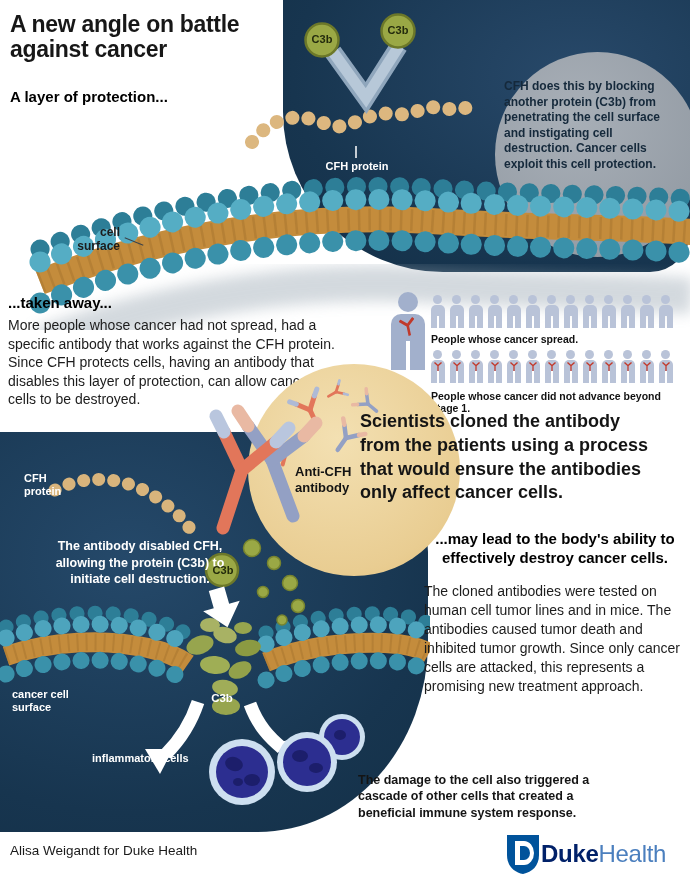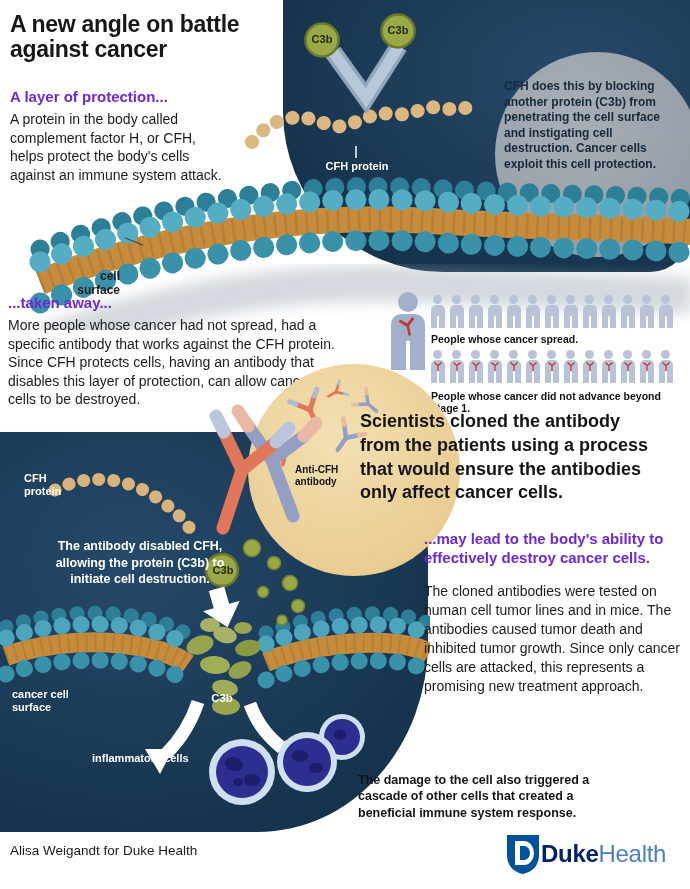--- a/index.html
+++ b/index.html
@@ -10,30 +10,30 @@
   
   .navy-top{left:283px;top:0;width:407px;height:272px;
     background:radial-gradient(120% 120% at 72% 28%, #28496a 0%, #17354f 58%, #112c42 100%);
     border-radius:0 0 40px 160px;}
   .bubble{left:495px;top:52px;width:205px;height:205px;border-radius:50%;
     background:radial-gradient(circle at 38% 32%, #a8afb7, #939ba4 80%);}
   .bubble-text{padding:27px 30px 0 9px;font-size:12px;font-weight:700;line-height:1.3;color:#15293b;}
 
   .page-title{left:10px;top:12px;width:300px;font-size:23px;font-weight:700;line-height:1.1;
     letter-spacing:-0.3px;color:#171717;}
-  .h1{font-size:15px;font-weight:700;color:#6d28d9;}
+  .h1{font-size:15px;font-weight:700;color:#000000;}
   .h-protection{left:10px;top:88px;width:260px;}
   .p{font-size:14px;line-height:1.33;color:#1c1c1c;}
   .p-protection{left:10px;top:110px;width:212px;}
 
   .lbl{font-size:11px;font-weight:700;}
   .lbl-c3b1{left:304px;top:33px;width:36px;text-align:center;color:#232a0d;}
   .lbl-c3b2{left:380px;top:24px;width:36px;text-align:center;color:#232a0d;}
   .lbl-cfh-top{left:315px;top:160px;width:84px;text-align:center;color:#fff;}
-  .lbl-cellsurface{left:62px;top:226px;width:58px;text-align:right;font-size:12px;font-weight:700;line-height:1.15;color:#1c1c1c;margin-top:44px;}
+  .lbl-cellsurface{left:62px;top:226px;width:58px;text-align:right;font-size:12px;font-weight:700;line-height:1.15;color:#1c1c1c;}
   .tick-cell{left:124px;top:241px;width:20px;border-top:1.5px solid #3c4248;transform:rotate(22deg);}
 
   
   .h-taken{left:8px;top:294px;width:300px;}
   .p-taken{left:8px;top:316px;width:335px;}
 
   
   .person{position:relative;display:inline-block;width:17px;height:33px;--pc:#b9c3d8;}
   .person::before{content:"";position:absolute;left:4px;top:0;width:9px;height:9px;border-radius:50%;background:var(--pc);}
   .person::after{content:"";position:absolute;left:1.5px;top:10px;width:14px;height:23px;border-radius:5px 5px 0 0;
@@ -53,36 +53,36 @@
   .person-big .torso{position:absolute;left:3px;top:22px;width:34px;height:56px;border-radius:10px 10px 0 0;
     background:linear-gradient(#a2b0cc,#a2b0cc) top/100% 27px no-repeat,
                linear-gradient(90deg,#a2b0cc 0 15px,transparent 15px 19px,#a2b0cc 19px) bottom/100% 29px no-repeat;}
   .person-big .mkb{position:absolute;left:12px;top:26px;width:16px;height:18px;background:#c0392b;transform:rotate(-12deg);
     clip-path:polygon(42% 100%,42% 45%,0% 12%,12% 0%,50% 30%,88% 0%,100% 12%,58% 45%,58% 100%);}
   .callout-line{left:336px;top:377px;width:62px;border-top:1.5px solid #4a4f55;transform:rotate(17deg);}
 
   
   .tan-circle{left:248px;top:364px;width:212px;height:212px;border-radius:50%;
     background:radial-gradient(circle at 42% 35%, #f3e0b2, #e9cd92 72%, #e2c07c);}
-  .lbl-anticfh{left:295px;top:464px;width:70px;font-size:10px;font-weight:700;line-height:1.2;color:#131313;}
+  .lbl-anticfh{left:295px;top:464px;width:70px;font-size:13px;font-weight:700;line-height:1.2;color:#131313;}
   .p-scientists{left:360px;top:410px;width:290px;font-size:18px;font-weight:600;line-height:1.32;color:#141414;}
 
   
   .blob{left:0;top:432px;width:428px;height:400px;
     background:radial-gradient(130% 115% at 30% 32%, #25496a 0%, #17354f 55%, #112c42 100%);
     border-radius:0 140px 170px 0 / 0 120px 190px 0;}
   .lbl-cfh-bottom{left:24px;top:472px;width:48px;color:#fff;line-height:1.2;}
   .p-disabled{left:50px;top:538px;width:180px;text-align:center;color:#fff;font-size:12.5px;font-weight:600;line-height:1.32;}
   .lbl-c3b3{left:204px;top:564px;width:38px;text-align:center;color:#222a0b;}
   .lbl-c3b4{left:202px;top:692px;width:40px;text-align:center;color:#fff;font-size:11.5px;}
   .lbl-cancersurface{left:12px;top:688px;width:72px;color:#fff;line-height:1.2;}
   .lbl-inflammatory{left:92px;top:752px;width:120px;color:#fff;}
 
   
-  .h-maylead{left:424px;top:530px;width:262px;line-height:1.25;}
+  .h-maylead{left:424px;top:530px;width:262px;line-height:1.25;text-align:center;}
   .p-maylead{left:424px;top:582px;width:258px;line-height:1.36;}
   .p-damage{left:358px;top:772px;width:270px;font-size:12.5px;font-weight:600;line-height:1.3;color:#141414;}
 
   
   .credit{left:10px;top:843px;font-size:13.5px;color:#1a1a1a;}
   .logo{left:505px;top:833px;display:flex;align-items:center;}
   .logo-text{font-size:24px;letter-spacing:-0.3px;}
   .logo-duke{font-weight:700;color:#012169;}
   .logo-health{font-weight:400;color:#4b7fbe;}
 
@@ -122,21 +122,20 @@
 
     <path d="M 333 52 L 366 98 L 399 46" fill="none" stroke="#8fa6bc" stroke-width="18"></path>
     <path d="M 333 52 L 366 98 L 399 46" fill="none" stroke="#b7c8d8" stroke-width="11"></path>
 
     <circle cx="322" cy="40" r="16.5" fill="#9aa845" stroke="#6c7829" stroke-width="2.5"></circle>
     <circle cx="398" cy="31" r="16.5" fill="#9aa845" stroke="#6c7829" stroke-width="2.5"></circle>
   </svg>
 
   <div class="abs page-title">A new angle on battle against cancer</div>
   <div class="abs h1 h-protection">A layer of protection...</div>
-  <div class="abs p p-protection">A protein in the body called complement factor H, or CFH, helps protect the body's cells against an immune system attack.</div>
   <div class="abs lbl lbl-c3b1">C3b</div>
   <div class="abs lbl lbl-c3b2">C3b</div>
   <div class="abs lbl lbl-cfh-top">CFH protein</div>
   <div class="abs lbl-cellsurface">cell surface</div>
   <div class="abs tick-cell"></div>
 
   <div class="abs h1 h-taken">...taken away...</div>
   <div class="abs p p-taken">More people whose cancer had not spread, had a specific antibody that works against the CFH protein. Since CFH protects cells, having an antibody that disables this layer of protection, can allow cancer cells to be destroyed.</div>
 
   <div class="abs person-big">

